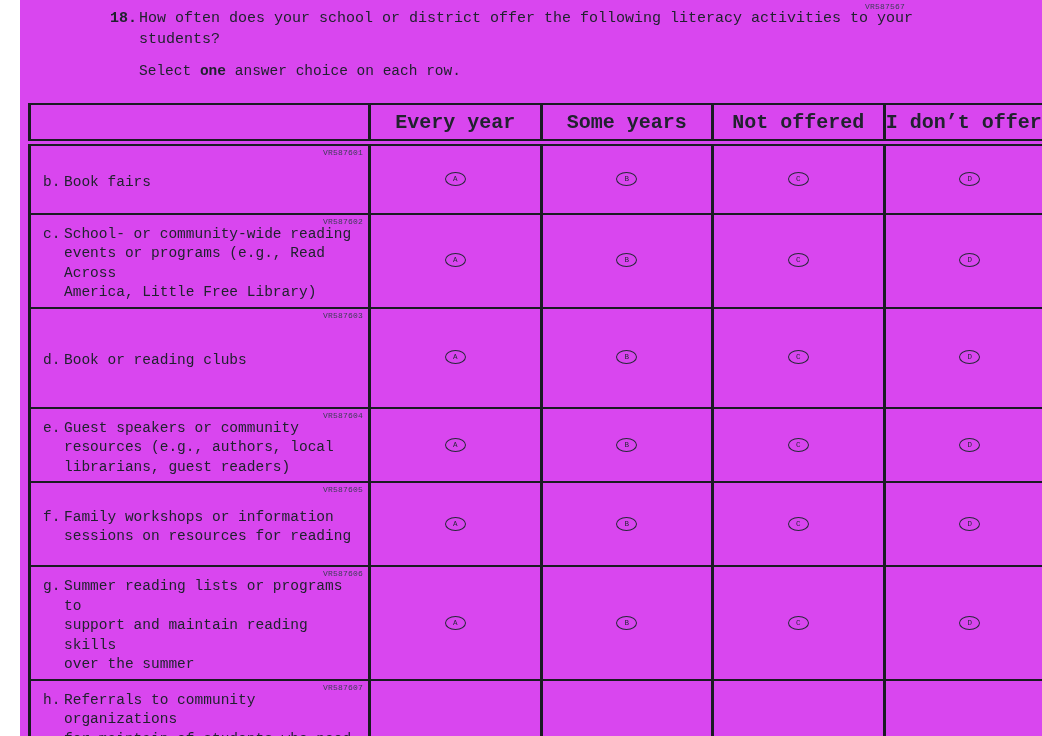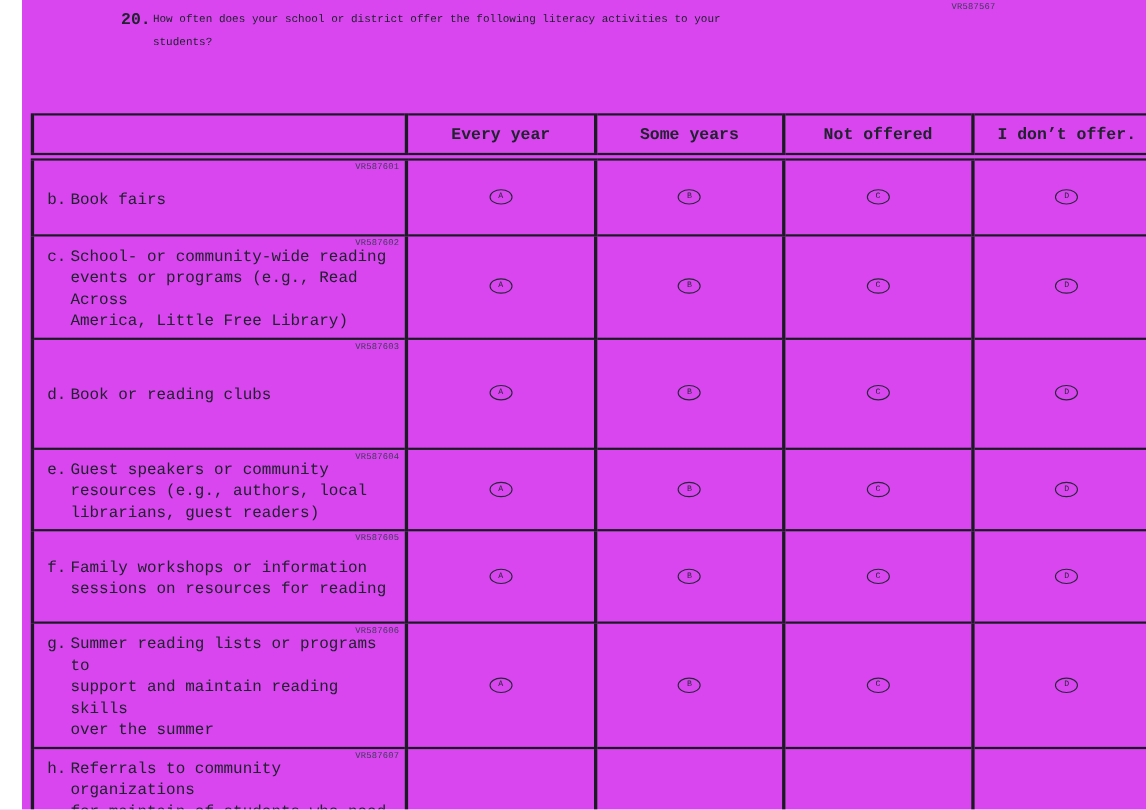--- a/index.html
+++ b/index.html
@@ -12,38 +12,38 @@
     overflow:hidden;
     margin-left:20px;
   }
   .top-code{
     position:absolute;top:2px;left:845px;
     font-size:8px;letter-spacing:.2px;color:#3a3c55;
   }
   
   .question{position:absolute;top:8px;left:90px;display:flex;}
   .q-num{font-weight:bold;font-size:15px;line-height:21px;width:29px;flex-shrink:0;}
-  .q-text{font-size:10px;line-height:21px;white-space:pre-line;}
+  .q-text{font-size:15px;line-height:21px;white-space:pre-line;}
   .q-instruction{font-size:14.5px;line-height:21px;margin-top:11px;}
   .bold{font-weight:bold;}
   
   table.grid{
     position:absolute;top:103px;left:8px;
     width:1026px;
     border-collapse:collapse;table-layout:fixed;
   }
   .grid th,.grid td{
     border:2px solid #1a1b22;
     border-left-width:3px;border-right-width:3px;
     padding:0;
   }
   .grid thead th{
     border-bottom:7px double #1a1b22;
     height:30px;
-    font-size:15px;font-weight:bold;
+    font-size:20px;font-weight:bold;
     text-align:center;vertical-align:middle;
     padding:2px 0;
   }
   col.c-stub{width:340px;}
   col.c-ans{width:171.5px;}
   tbody tr:nth-child(1){height:71px;}
   tbody tr:nth-child(2){height:43px;}
   tbody tr:nth-child(3){height:100px;}
   tbody tr:nth-child(4){height:43px;}
   tbody tr:nth-child(5){height:84px;}
@@ -75,24 +75,25 @@
   }
 </style>
 </head>
 <body>
 
 <div class="page">
 
   <div class="top-code">VR587567</div>
 
   <div class="question">
-    <span class="q-num">20.</span>
+    <span class="q-num">18.</span>
     <div class="q-body">
       <div class="q-text">How often does your school or district offer the following literacy activities to your
 students?</div>
+      <div class="q-instruction"><span>Select </span><span class="bold">one</span><span> answer choice on each row.</span></div>
     </div>
   </div>
 
   <table class="grid">
     <colgroup>
       <col class="c-stub">
         <col class="c-ans">
         <col class="c-ans">
         <col class="c-ans">
         <col class="c-ans">

